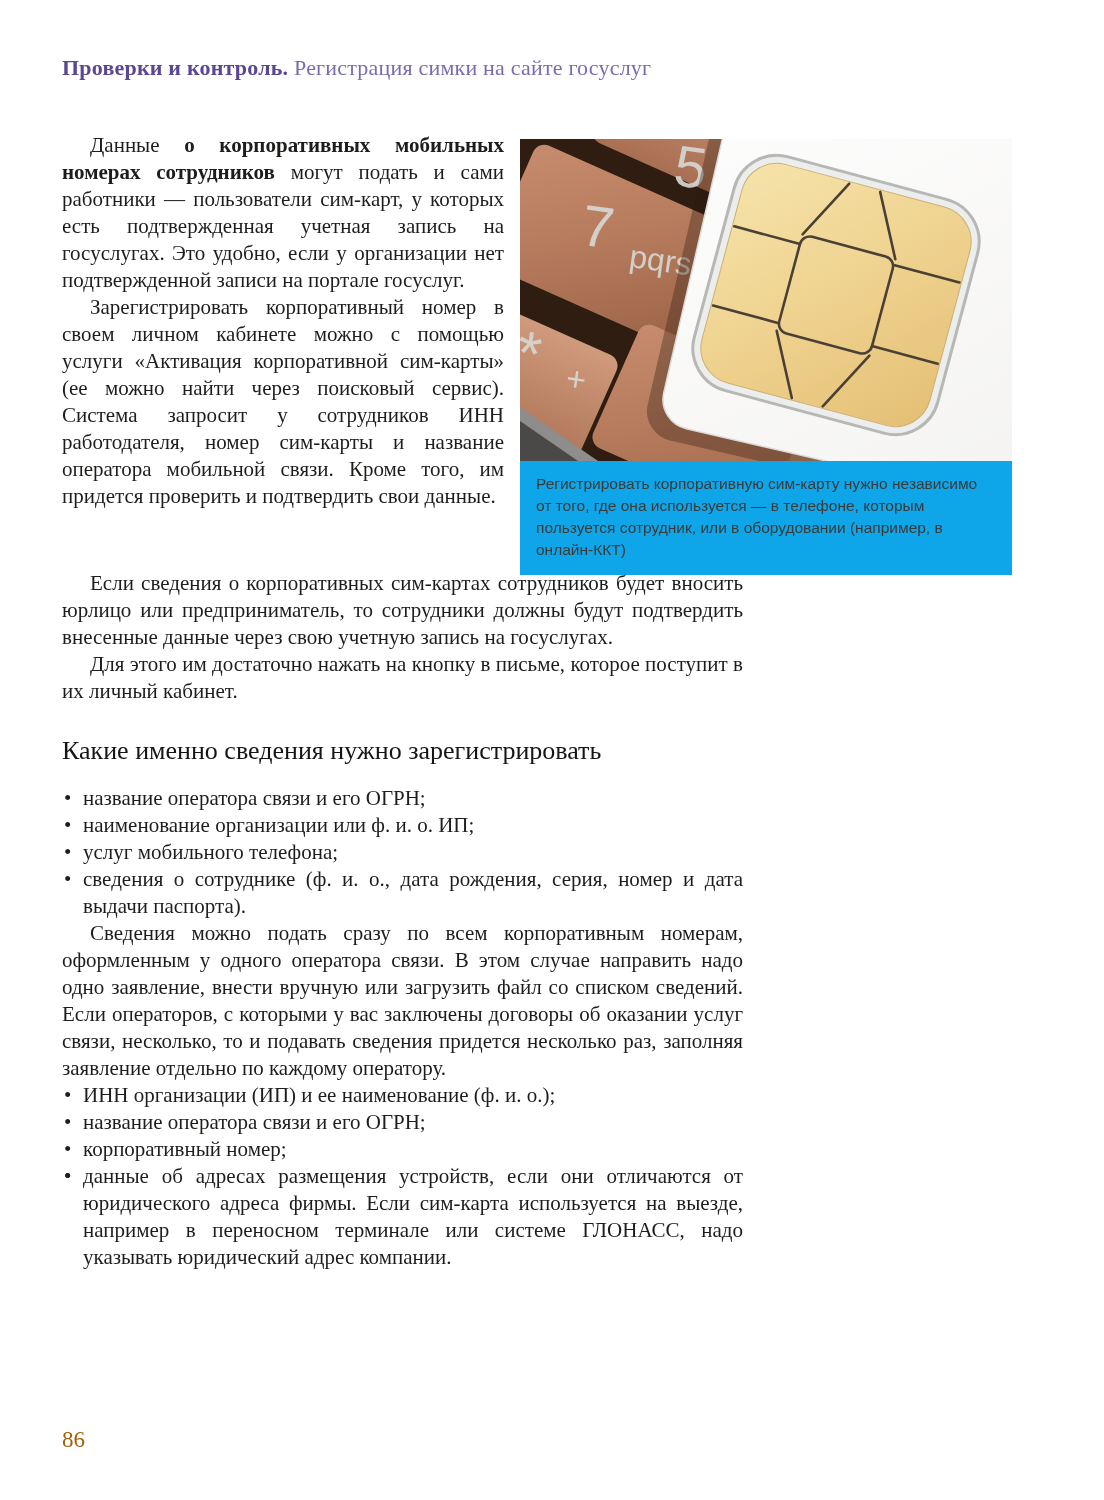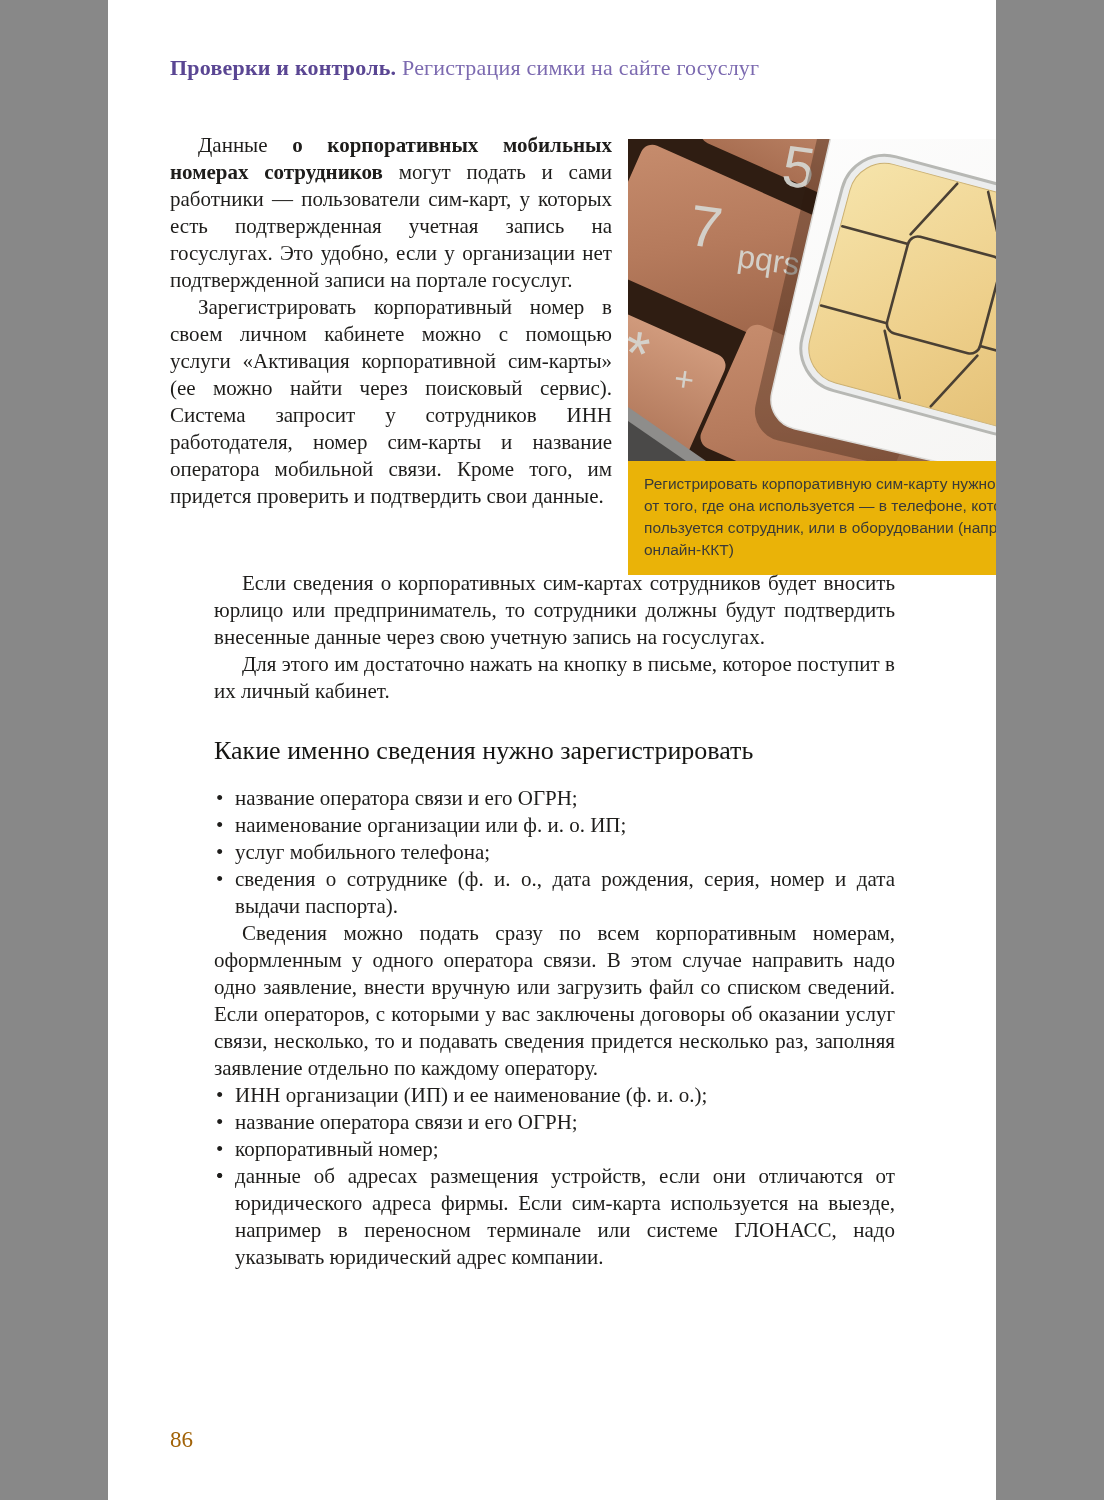--- a/index.html
+++ b/index.html
@@ -1,19 +1,19 @@
 <!DOCTYPE html>
 <html lang="ru"><head>
 <meta charset="utf-8">
 <style>
   html,body { margin:0; padding:0; }
   body { background:#888; }
   .page {
     position:relative;
-    width:888px; height:1500px;
+    width:1104px; height:1500px;
     margin:0 auto;
     background:#ffffff;
     overflow:hidden;
     font-family:"Liberation Serif", serif;
   }
   .runhead {
     position:absolute; left:62px; top:55px;
     font-size:22px; line-height:26px;
     letter-spacing:0.2px;
   }
@@ -23,21 +23,20 @@
   .left-col {
     position:absolute; left:62px; top:132px; width:442px;
     font-size:21px; line-height:27px; color:#1e1d1b;
     text-align:justify;
     font-family:Liberation Serif, serif;
   }
   .main-col {
     position:absolute; left:62px; top:570px; width:681px;
     font-size:21px; line-height:27px; color:#1e1d1b;
     text-align:justify;
-    margin-left:44px;
   }
   p { margin:0; }
   .ind { text-indent:28px; }
   b { font-weight:bold; }
 
   h2.section {
     margin:30px 0 19px 0;
     font-size:26px; line-height:31px;
     font-weight:normal; color:#151513;
     text-align:left;
@@ -50,21 +49,21 @@
   }
   ul.dotlist li .blt {
     position:absolute; left:2px; top:0;
   }
 
   .figure {
     position:absolute; left:520px; top:139px; width:492px;
   }
   .figure svg { display:block; }
   .caption {
-    background:#eab308;
+    background:#0ea5e9;
     color:#3a3a38;
     font-family:"Liberation Sans", sans-serif;
     font-size:15.5px; line-height:22px;
     padding:12px 16px 14px 16px;
     text-align:left;
   }
   .pagenum {
     position:absolute; left:62px; top:1427px;
     font-size:23px; color:#a16207;
   }

